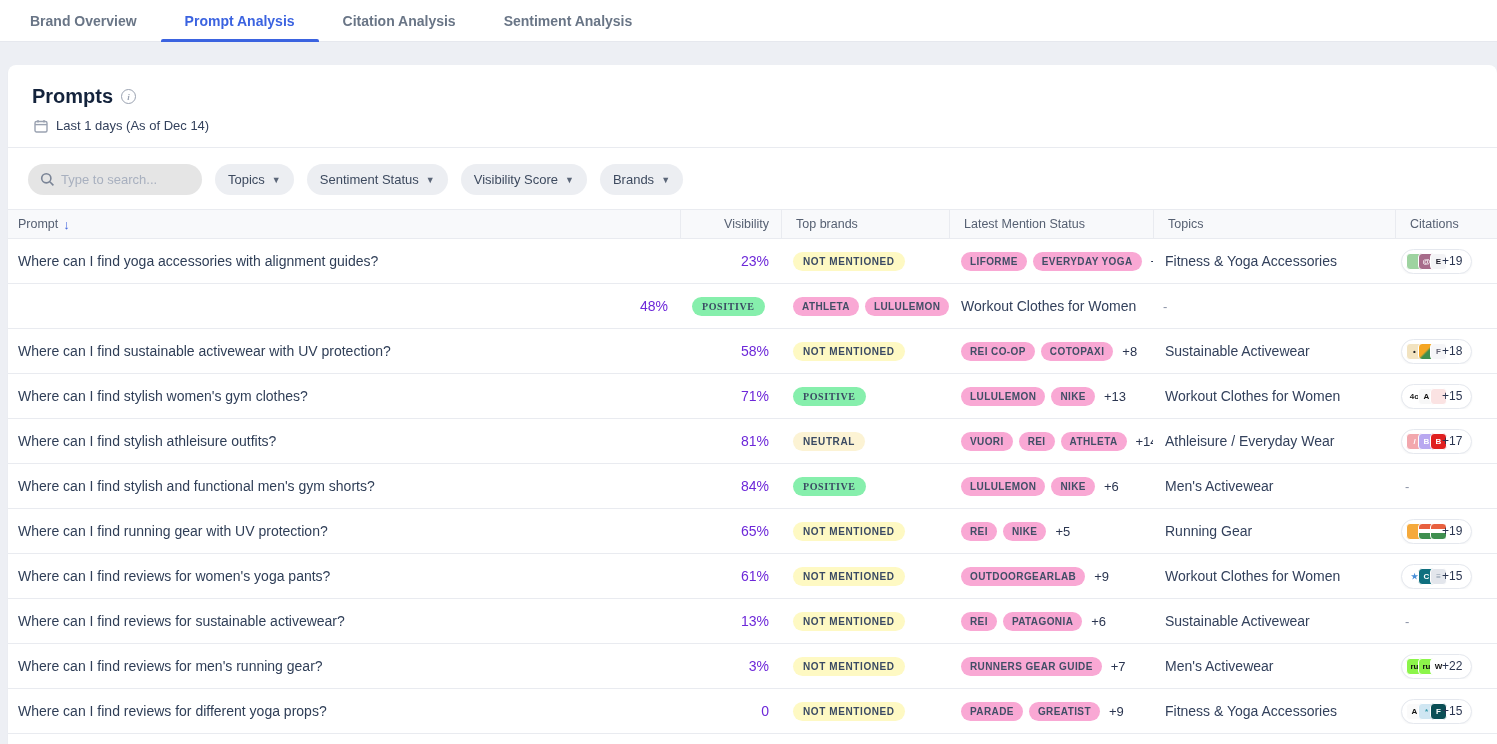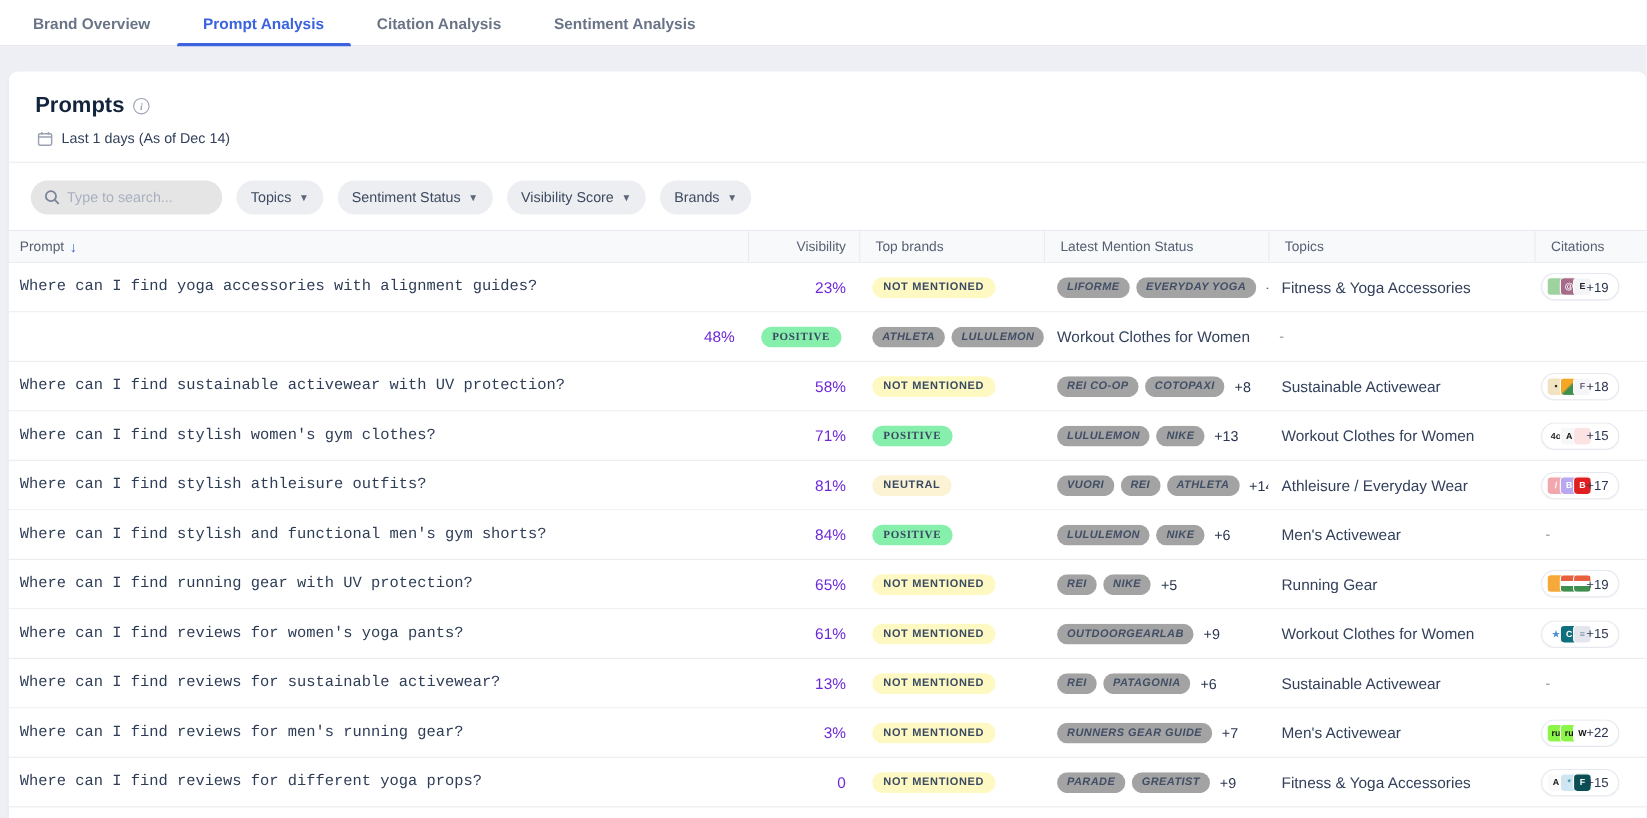--- a/index.html
+++ b/index.html
@@ -73,35 +73,35 @@
   .th {
     font-size: 12.5px; color: #566072; padding-left: 14px;
     height: 100%; display: flex; align-items: center; gap: 5px;
     border-left: 1px solid #e9ebf0; white-space: nowrap; overflow: hidden;
   }
   .th.first { border-left: none; padding-left: 10px; }
   .th.num { justify-content: flex-end; padding-right: 12px; padding-left: 0; }
   .sort-arrow { color: #3e63dd; font-size: 13px; font-weight: 700; }
   .tr { height: 45px; border-bottom: 1px solid #e9ebf0; align-items: center; background: #fff; }
   .td { overflow: hidden; white-space: nowrap; }
-  .td-prompt { padding-left: 10px; font-size: 14px; color: #2f3e57; font-family: Liberation Mono, monospace; }
+  .td-prompt { padding-left: 10px; font-size: 14px; color: #2f3e57; }
   .td-vis { text-align: right; padding-right: 12px; font-size: 14px; color: #6d28d9; }
   .td-status { padding-left: 12px; }
   .badge {
     display: inline-block; font-size: 10px; font-weight: 700; letter-spacing: .6px;
     padding: 4px 10px; border-radius: 10px; color: #3a4a63; text-transform: uppercase;
   }
   .badge.not-mentioned { background: #fef9c3; }
   .badge.positive { background: #86efac; font-family: Liberation Serif, serif; }
   .badge.neutral { background: #fcf3d4; }
   .td-brands { padding-left: 12px; display: flex; align-items: center; gap: 6px; }
   .brand-pill {
-    display: inline-block; background: #a3a3a3; color: #414e66;
+    display: inline-block; background: #f9a8d4; color: #414e66;
     font-size: 10px; font-weight: 700; letter-spacing: .4px;
-    padding: 4px 9px; border-radius: 10px; text-transform: uppercase; cursor: pointer; font-style: italic;
+    padding: 4px 9px; border-radius: 10px; text-transform: uppercase; cursor: pointer;
   }
   .brands-more { font-size: 13px; color: #2a3550; margin-left: 3px; }
   .td-topic { padding-left: 12px; font-size: 14px; color: #33415c; }
   .td-cit { padding-left: 6px; }
   .cit-pill {
     display: inline-flex; align-items: center;
     border: 1px solid #e5e8ee; border-radius: 999px;
     padding: 3px 9px 3px 4px; background: #fff; cursor: pointer;
     box-shadow: 0 1px 2px rgba(20,30,60,.05);
   }

